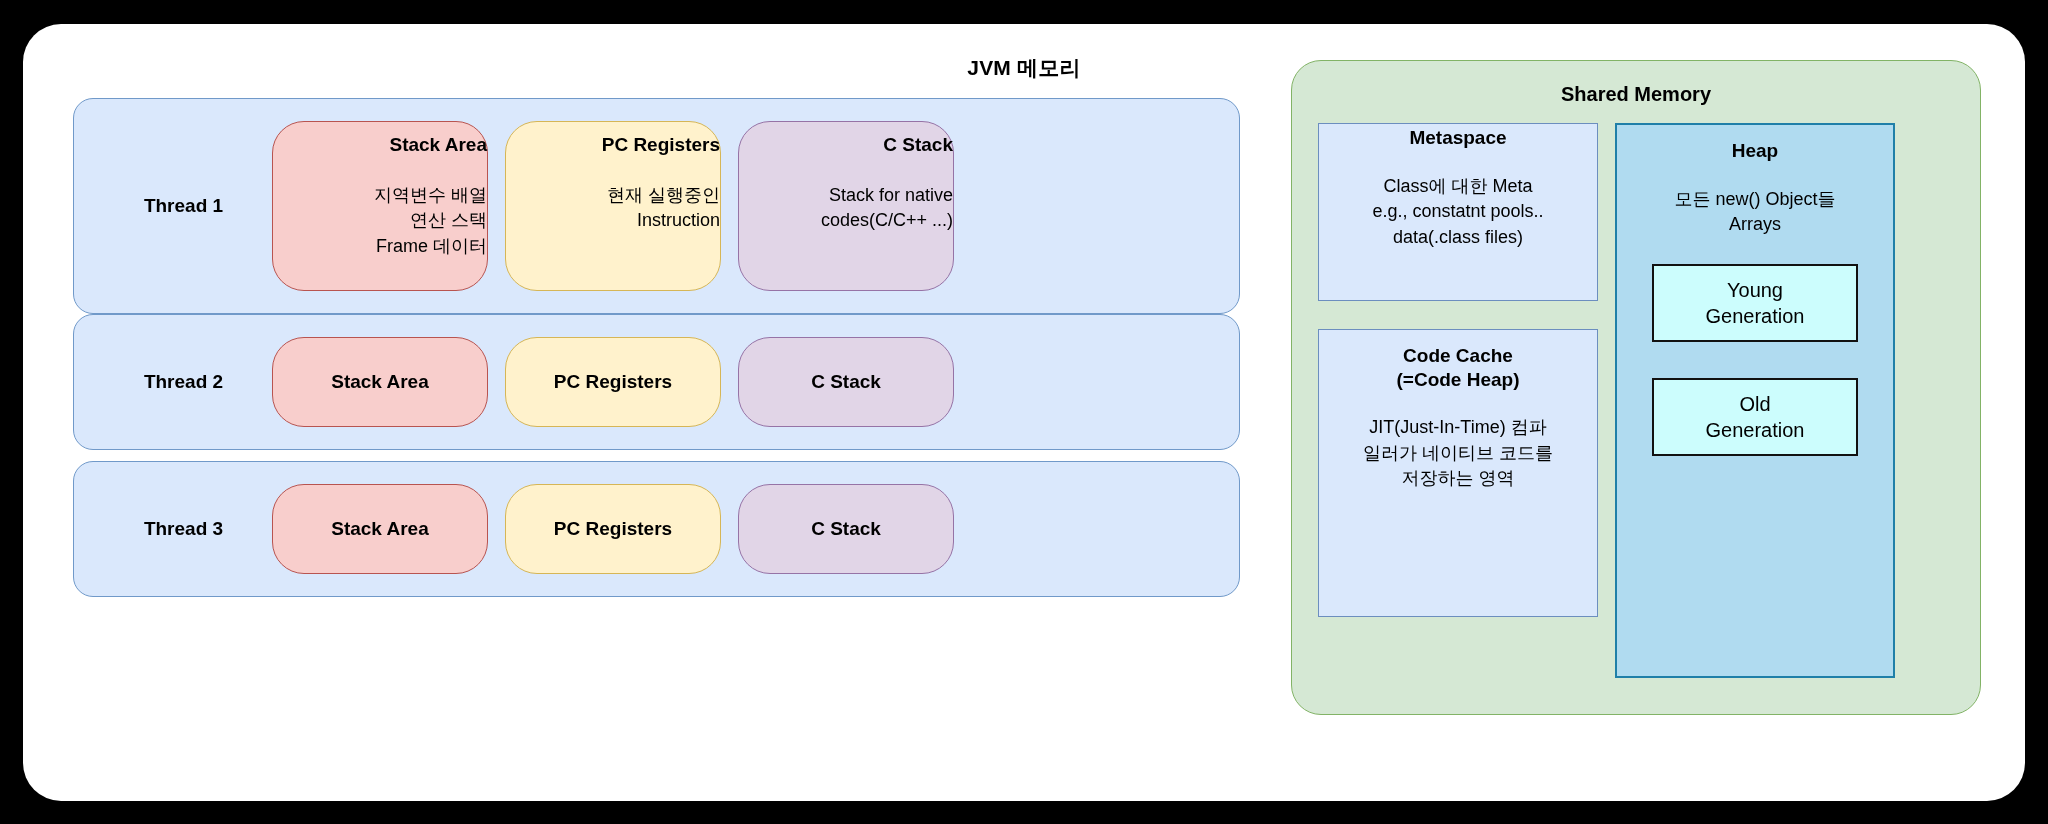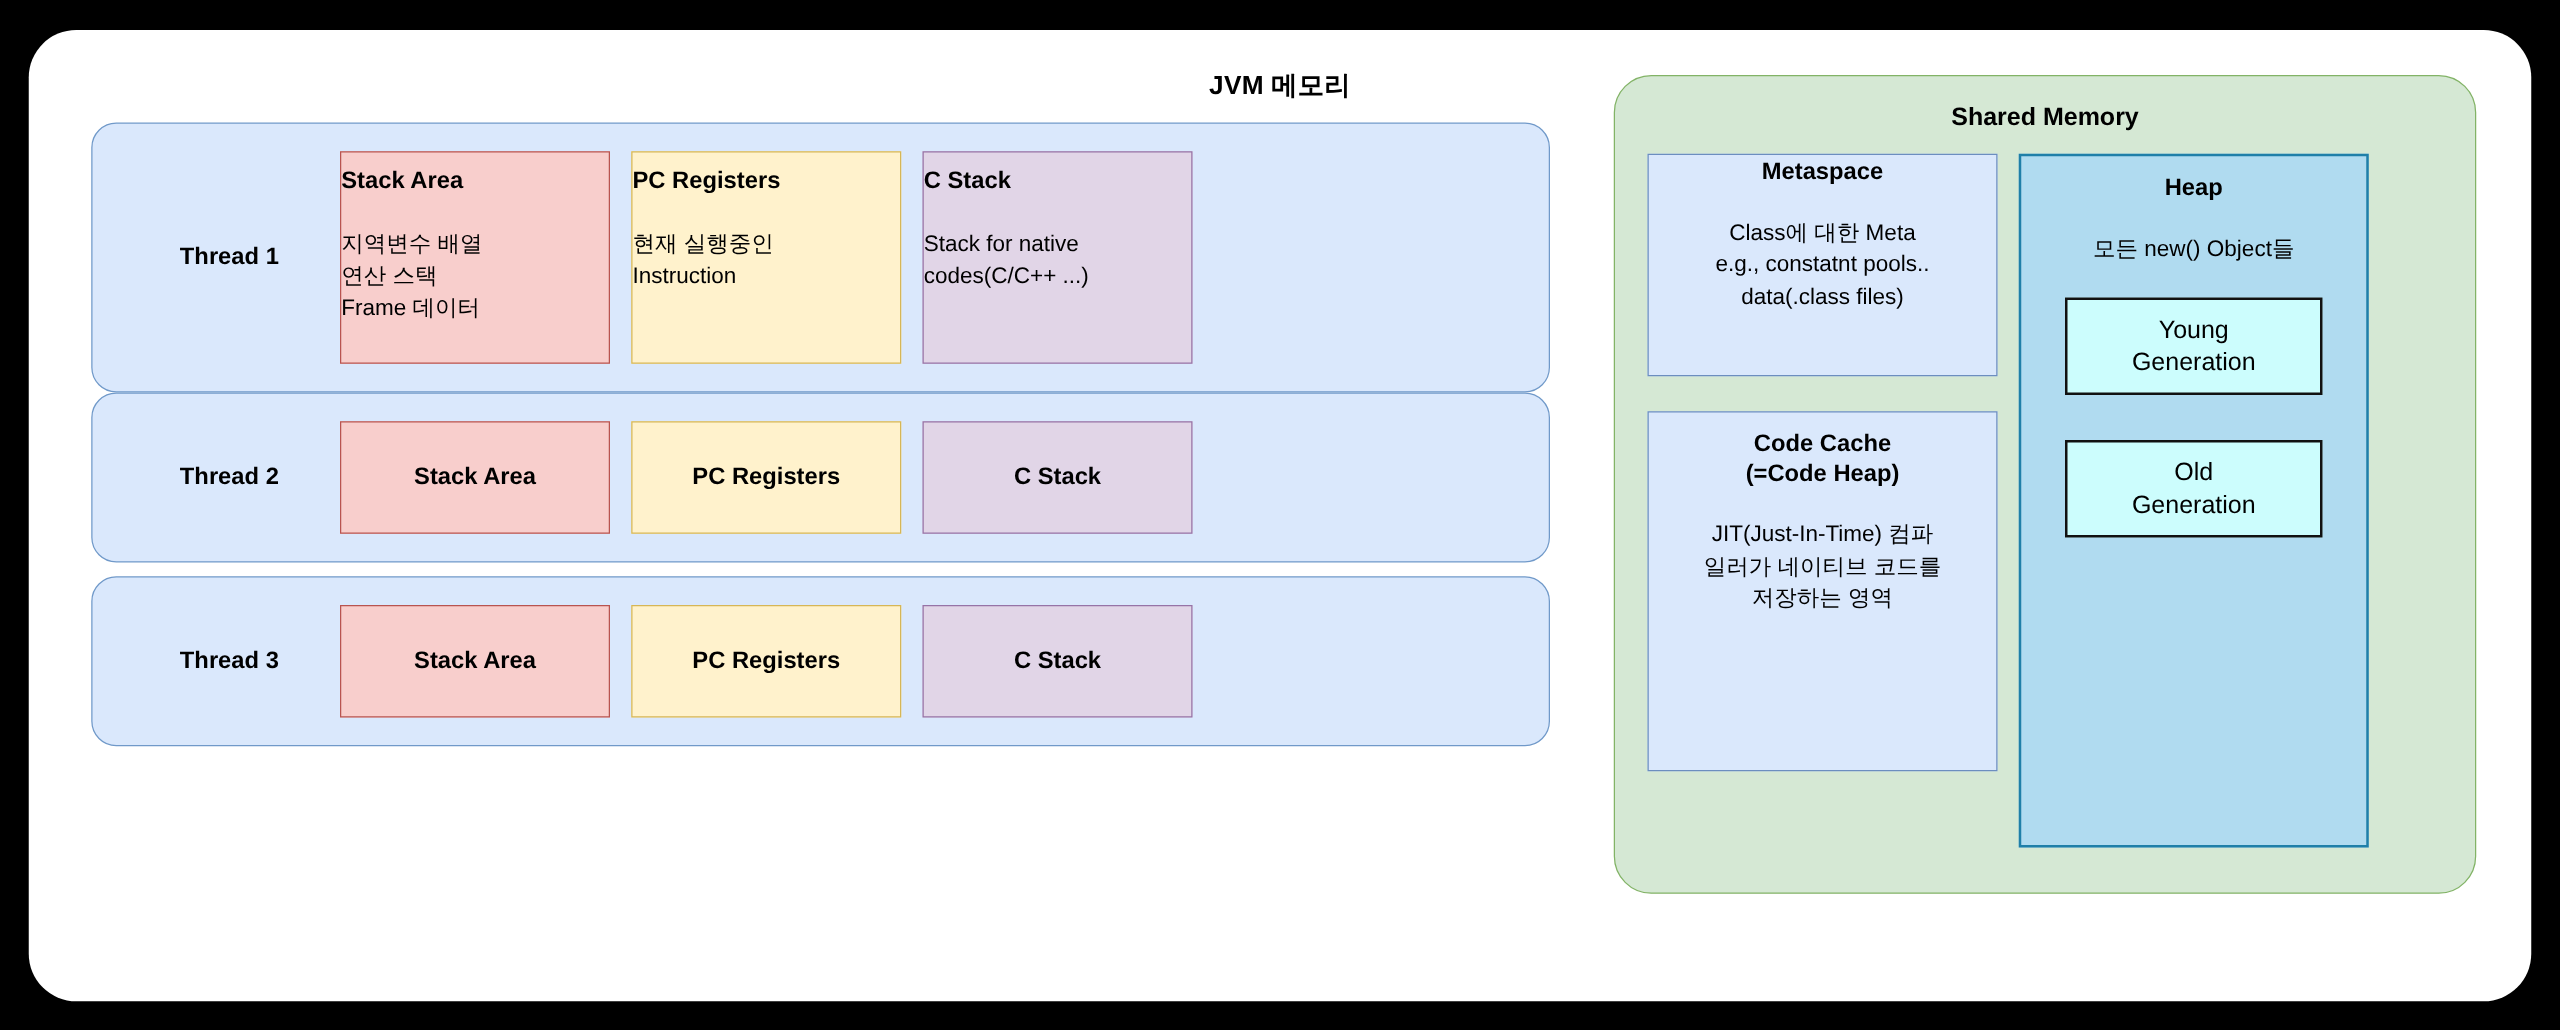--- a/index.html
+++ b/index.html
@@ -70,21 +70,22 @@
     bottom: 22px;
     right: 18px;
     display: flex;
     gap: 17px;
   }
   .mem-box {
     box-sizing: border-box;
     border-width: 1.5px;
     border-style: solid;
     padding-top: 12px;
-    text-align: left;
+    text-align: right;
+    border-radius: 32px;
   }
   .mem-box.stack-area   { width: 216px; background: #f8cecc; border-color: #b85450; }
   .mem-box.pc-registers { width: 216px; background: #fff2cc; border-color: #d6b656; }
   .mem-box.c-stack      { width: 216px; background: #e1d5e7; border-color: #9673a6; }
 
   .mem-box-title {
     font-size: 19px;
     font-weight: bold;
     line-height: 1.2;
   }
@@ -289,20 +290,21 @@
         </div>
       </div>
 
     </div>
 
     <div class="shared-col-right">
       <div id="heap-box">
         <div class="panel-title">Heap</div>
         <div class="panel-desc">
           <div>모든 new() Object들</div>
+          <div>Arrays</div>
         </div>
 
         <div class="gen-box" id="young-gen-box">
           <div>
             <div>Young</div>
             <div>Generation</div>
           </div>
         </div>
 
         <div class="gen-box" id="old-gen-box">

